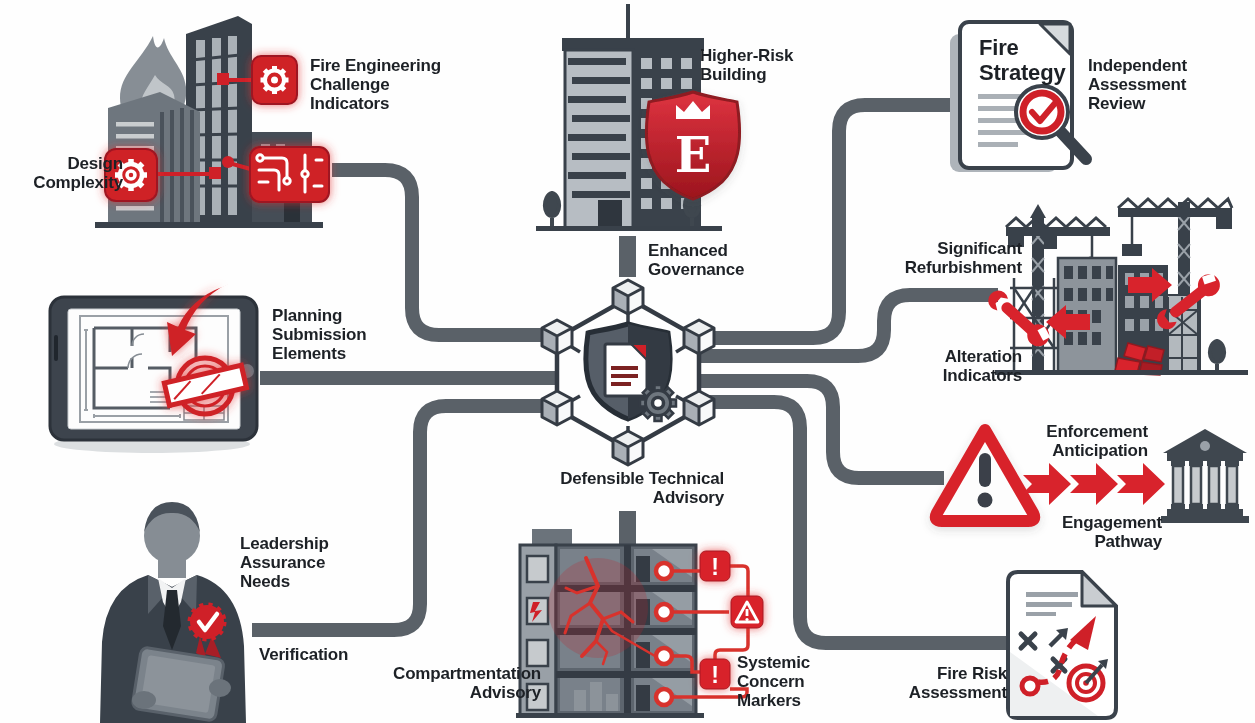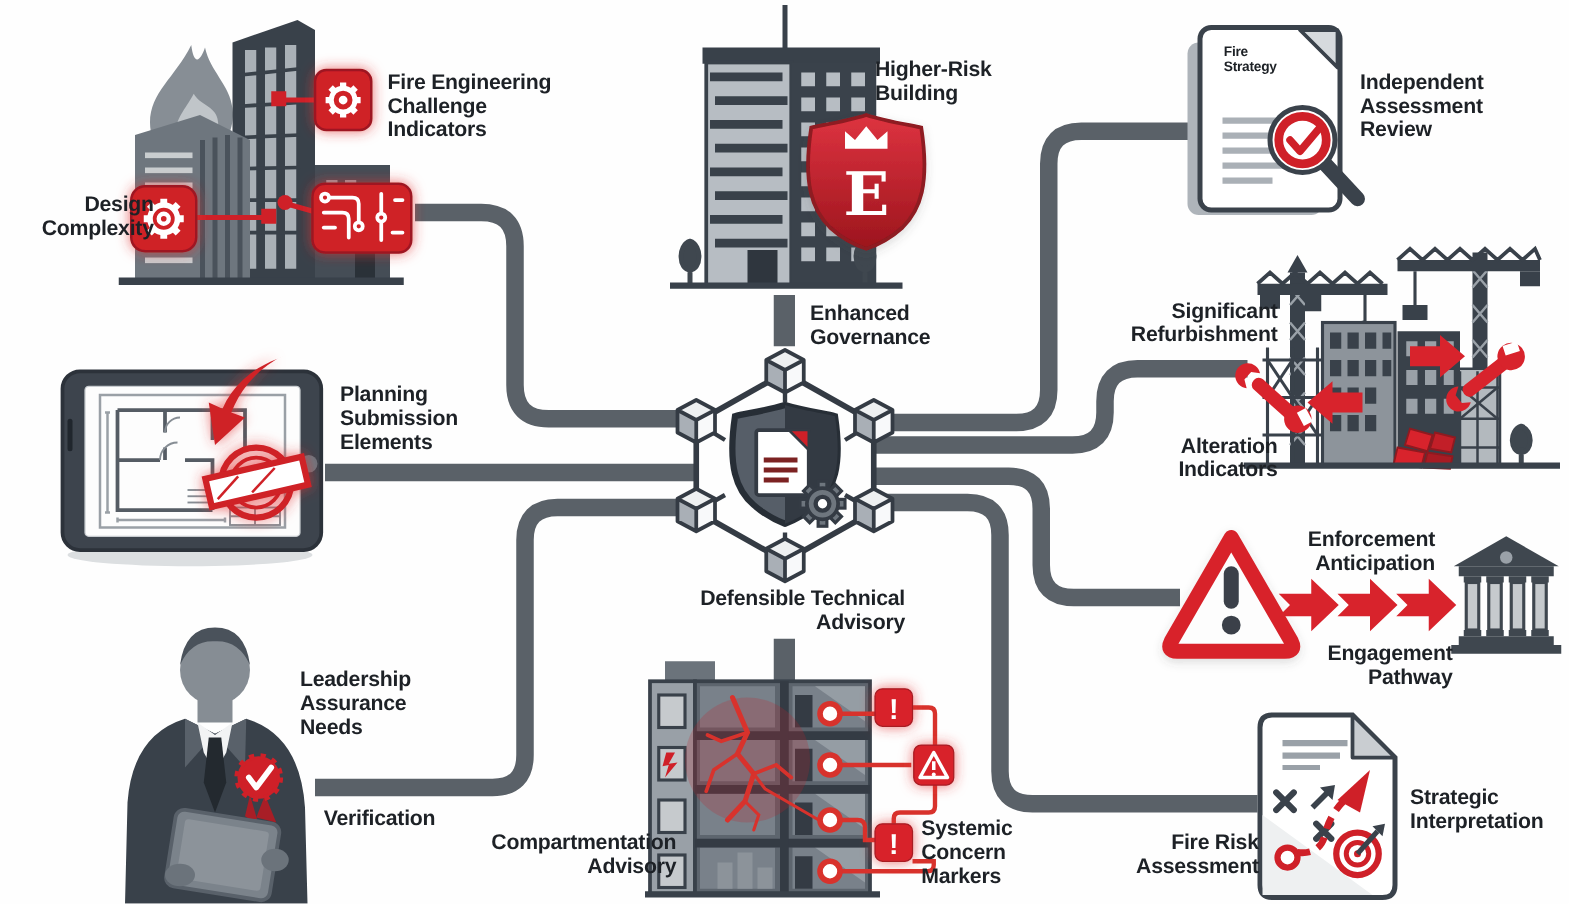--- a/index.html
+++ b/index.html
@@ -3,21 +3,21 @@
 <meta charset="utf-8">
 <style>
   html,body{margin:0;padding:0;background:#fff;}
   .canvas{position:relative;width:1255px;height:723px;background:#fefefe;overflow:hidden;
           font-family:"Liberation Sans",sans-serif;}
   .canvas svg{position:absolute;left:0;top:0;}
   .lbl{position:absolute;font-weight:700;font-size:17px;line-height:1.13;color:#1d2126;
        white-space:pre-line;letter-spacing:-0.2px;z-index:5;}
   .ta-r{text-align:right;margin-left:25px;}
   .ta-c{text-align:right;}
-  .doc-title{font-size:11px;}
+  .doc-title{font-size:22px;}
 </style>
 </head>
 <body>
 
 <div class="canvas">
 
 <svg width="1255" height="723" viewBox="0 0 1255 723" xmlns="http://www.w3.org/2000/svg">
 <defs>
   <linearGradient id="rg" x1="0" y1="0" x2="0" y2="1">
     <stop offset="0" stop-color="#de3340"></stop>
@@ -599,20 +599,18 @@
 Assurance
 Needs</div>
 <div class="lbl" style="left:259px;top:645px;width:115px">Verification</div>
 <div class="lbl ta-r" style="left:358px;top:664px;width:158px">Compartmentation
 Advisory</div>
 <div class="lbl" style="left:737px;top:653px;width:95px">Systemic
 Concern
 Markers</div>
 <div class="lbl ta-c" style="left:885px;top:664px;width:122px">Fire Risk
 Assessment</div>
-<div class="lbl" style="left:1128px;top:628px;width:127px">Strategic
-Interpretation</div>
 <div class="lbl ta-c" style="left:528px;top:469px;width:196px">Defensible Technical
 Advisory</div>
 <div class="lbl doc-title" style="left:979px;top:36px;width:90px">Fire
 Strategy</div>
 
 </div>
 
 </body></html>

